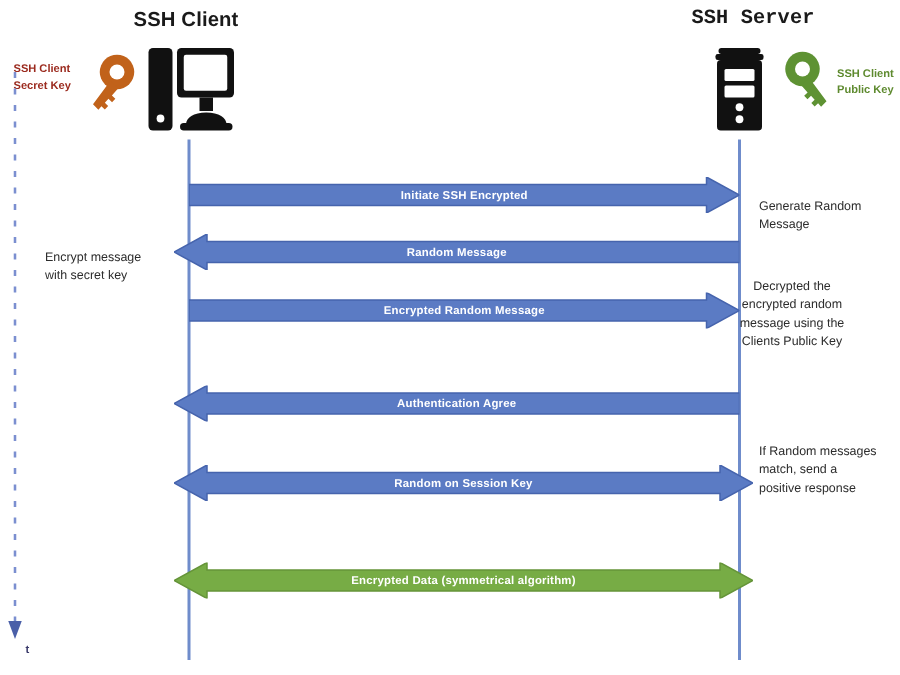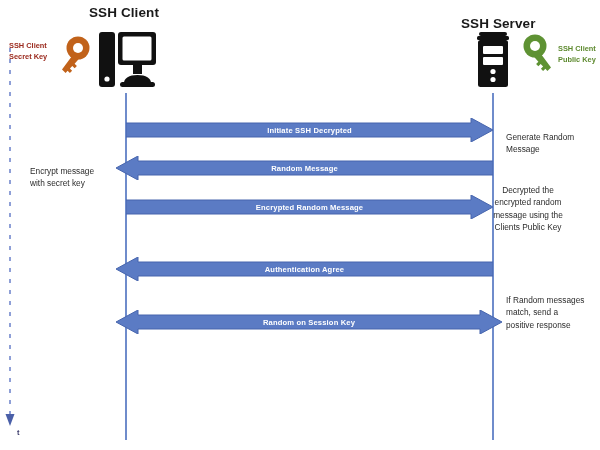--- a/index.html
+++ b/index.html
@@ -90,21 +90,21 @@
     color:#3a3a6a;
     font-weight:bold;
   }
 </style>
 </head>
 <body>
 
 <div id="canvas">
 
   <div class="actor-title" style="left:89px;top:5px;">SSH Client</div>
-  <div class="actor-title" style="left:461px;top:16px;">SSH Server</div>
+  <div class="actor-title" style="left:461px;top:5px;font-family:Liberation Mono, monospace;">SSH Server</div>
 
   <div class="icon-wrap" style="left:96px;top:30px;">
     <svg width="62" height="62" viewBox="0 0 62 62">
       <rect x="3" y="2" width="16" height="55" rx="3" fill="#111"></rect>
       <circle cx="11" cy="49" r="2.6" fill="#fff"></circle>
       <rect x="22" y="2" width="38" height="33" rx="3" fill="#111"></rect>
       <rect x="26.5" y="6.5" width="29" height="24" rx="1.5" fill="#fff"></rect>
       <rect x="37" y="35" width="9" height="9" fill="#111"></rect>
       <path d="M28 53c0-4.5 5-8 13.5-8S55 48.5 55 53z" fill="#111"></path>
       <rect x="24" y="52" width="35" height="5" rx="2.5" fill="#111"></rect>
@@ -147,21 +147,21 @@
   <div class="key-caption right" style="left:558px;top:44px;width:44px;">SSH Client
 Public Key</div>
 
   <div class="lifeline" style="left:125px;top:93px;height:347px;"></div>
   <div class="lifeline" style="left:492px;top:93px;height:347px;"></div>
 
   <div class="msg" style="left:126px;top:118px;width:367px;height:24px;">
     <svg width="367" height="24" viewBox="0 0 367 24" preserveAspectRatio="none">
       <path d="M0,5 L345,5 L345,0 L367,12 L345,24 L345,19 L0,19 Z" fill="#5b7bc4" stroke="#4664ad" stroke-width="1"></path>
     </svg>
-    <div class="msg-label">Initiate SSH Decrypted</div>
+    <div class="msg-label">Initiate SSH Encrypted</div>
   </div>
 
   <div class="msg" style="left:116px;top:156px;width:377px;height:24px;">
     <svg width="377" height="24" viewBox="0 0 377 24" preserveAspectRatio="none">
       <path d="M377,5 L22,5 L22,0 L0,12 L22,24 L22,19 L377,19 Z" fill="#5b7bc4" stroke="#4664ad" stroke-width="1"></path>
     </svg>
     <div class="msg-label">Random Message</div>
   </div>
 
   <div class="msg" style="left:126px;top:195px;width:367px;height:24px;">
@@ -178,20 +178,26 @@
     <div class="msg-label">Authentication Agree</div>
   </div>
 
   <div class="msg" style="left:116px;top:310px;width:386px;height:24px;">
     <svg width="386" height="24" viewBox="0 0 386 24" preserveAspectRatio="none">
       <path d="M22,5 L364,5 L364,0 L386,12 L364,24 L364,19 L22,19 L22,24 L0,12 L22,0 Z" fill="#5b7bc4" stroke="#4664ad" stroke-width="1"></path>
     </svg>
     <div class="msg-label">Random on Session Key</div>
   </div>
 
+  <div class="msg" style="left:116px;top:375px;width:386px;height:24px;">
+    <svg width="386" height="24" viewBox="0 0 386 24" preserveAspectRatio="none">
+      <path d="M22,5 L364,5 L364,0 L386,12 L364,24 L364,19 L22,19 L22,24 L0,12 L22,0 Z" fill="#77ac45" stroke="#659439" stroke-width="1"></path>
+    </svg>
+    <div class="msg-label">Encrypted Data (symmetrical algorithm)</div>
+  </div>
 
   <div class="note left" style="left:30px;top:165px;width:80px;">Encrypt message
 with secret key</div>
 
   <div class="note right" style="left:506px;top:131px;width:90px;">Generate Random
 Message</div>
   <div class="note right" style="left:482px;top:184px;width:92px;text-align:center;">Decrypted the
 encrypted random
 message using the
 Clients Public Key</div>

